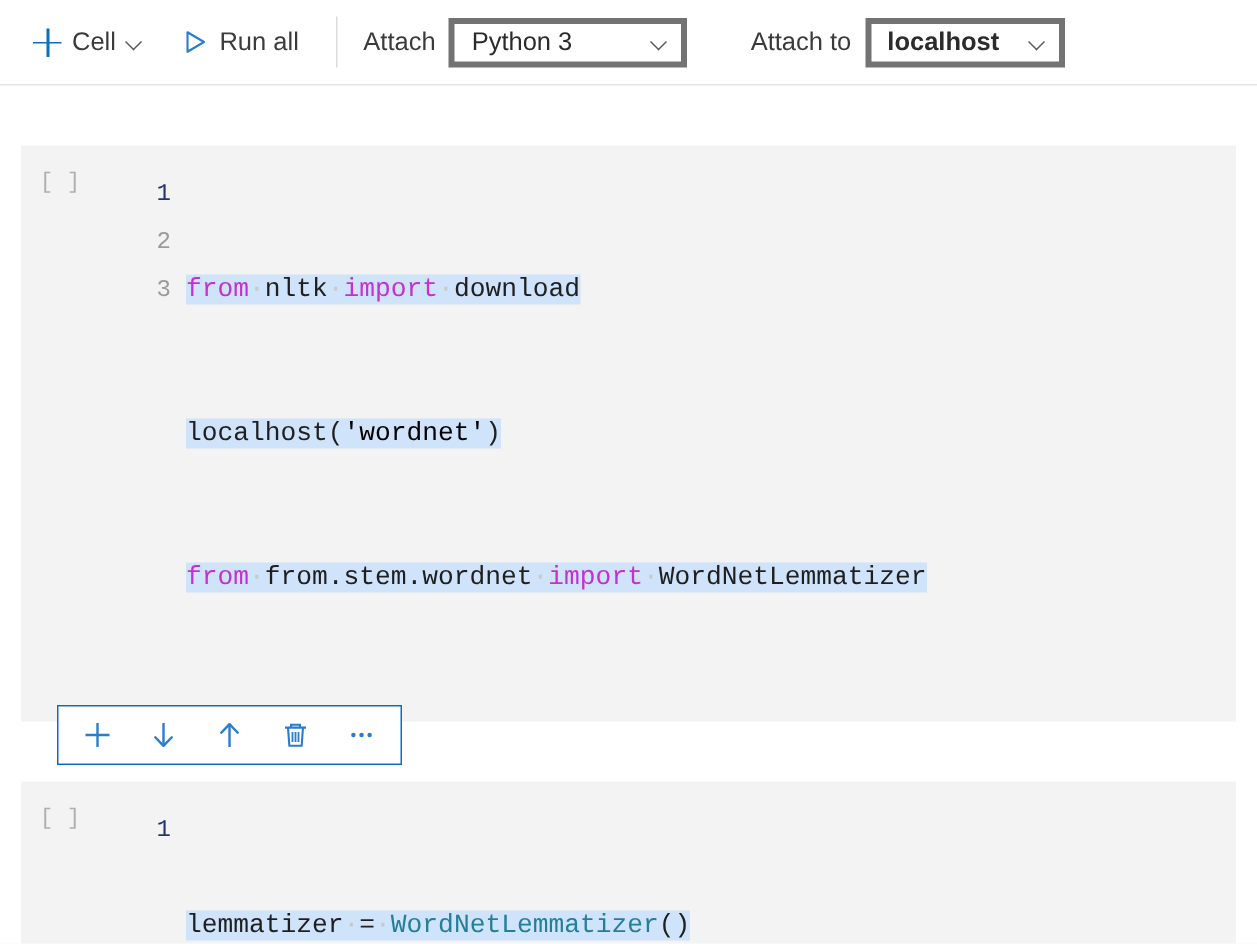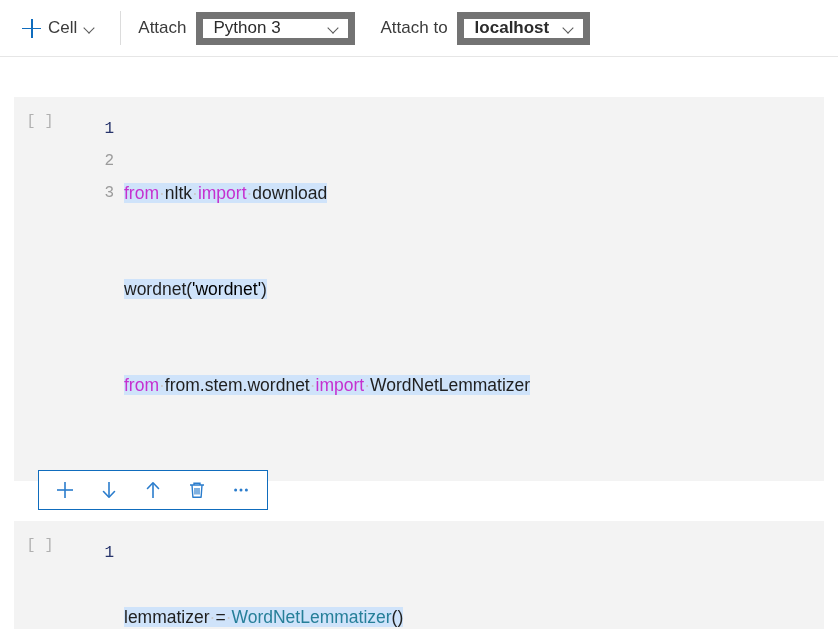--- a/index.html
+++ b/index.html
@@ -87,21 +87,21 @@
     margin: 0 17px;
   }
 
   .tb-label {
     font-size: 17px;
     color: #3b3b3b;
     margin-right: 9px;
     white-space: nowrap;
   }
   .tb-select {
-    border: 7px solid #737373;
+    border: 4px solid #737373;
     background: #fff;
     height: 33px;
     display: flex;
     align-items: center;
     padding: 0 9px 0 11px;
     gap: 10px;
     cursor: pointer;
     box-sizing: border-box;
   }
   .tb-select .val {
@@ -148,21 +148,21 @@
     padding-right: 10px;
     user-select: none;
   }
   .lineno-col div { line-height: 32px; }
   .lineno-col div.first { color: #27346b; }
 
   .code-col {
     flex: 1 1 auto;
     padding-top: 16px;
     padding-bottom: 16px;
-    font-family: Liberation Sans, sans-serif;
+    font-family: Liberation Mono, monospace;
     font-size: 17.5px;
     line-height: 32px;
     white-space: pre;
     overflow: hidden;
   }
   .code-col .ln { display: block; }
   .hl { background: #cfe3fa; }
   .tok-import   { color: #c530cf; }
   .tok-str      { color: #000000; }
   .tok-class    { color: #267f99; }
@@ -198,34 +198,42 @@
 <div class="toolbar">
 
   <div class="tb-group">
 
     <div class="tb-btn">
       <span class="icon-plus"></span>
       <span class="lbl">Cell</span>
       <span class="chev"></span>
     </div>
 
+    <div class="tb-btn" style="margin-left:10px">
+      <span class="play-tri">
+        <svg width="18" height="18" viewBox="0 0 18 18">
+          <polygon points="4,2.5 15,9 4,15.5" fill="none" stroke="#2a7ccc" stroke-width="1.4" stroke-linejoin="round"></polygon>
+        </svg>
+      </span>
+      <span class="lbl">Run all</span>
+    </div>
 
   </div>
 
   <div class="tb-sep"></div>
 
   <div class="tb-group">
     <span class="tb-label">Attach</span>
     <div class="tb-select sel-kernel">
       <span class="val">Python 3</span>
       <span class="chev"></span>
     </div>
   </div>
 
-  <div class="tb-group" style="margin-left:26px">
+  <div class="tb-group" style="margin-left:42px">
     <span class="tb-label">Attach to</span>
     <div class="tb-select sel-attach">
       <span class="val">localhost</span>
       <span class="chev"></span>
     </div>
   </div>
 
 </div>
 
 <div class="notebook">
@@ -234,21 +242,21 @@
 
   <div class="cell">
     <div class="exec-col">[ ]</div>
     <div class="lineno-col">
       <div class="first">1</div>
       <div>2</div>
       <div>3</div>
     </div>
     <div class="code-col">
       <span class="ln"><span class="hl"><span class="tok-import">from</span><span class="ws">·</span><span class="tok-ident">nltk</span><span class="ws">·</span><span class="tok-import">import</span><span class="ws">·</span><span class="tok-ident">download</span></span></span>
-      <span class="ln"><span class="hl"><span class="tok-ident">wordnet(</span><span class="tok-str">'wordnet'</span><span class="tok-ident">)</span></span></span>
+      <span class="ln"><span class="hl"><span class="tok-ident">localhost(</span><span class="tok-str">'wordnet'</span><span class="tok-ident">)</span></span></span>
       <span class="ln"><span class="hl"><span class="tok-import">from</span><span class="ws">·</span><span class="tok-ident">from.stem.wordnet</span><span class="ws">·</span><span class="tok-import">import</span><span class="ws">·</span><span class="tok-ident">WordNetLemmatizer</span></span></span>
     </div>
   </div>
 
   <div class="cell-spacer"></div>
 
   <div class="cell">
     <div class="exec-col">[ ]</div>
     <div class="lineno-col">
       <div class="first">1</div>

